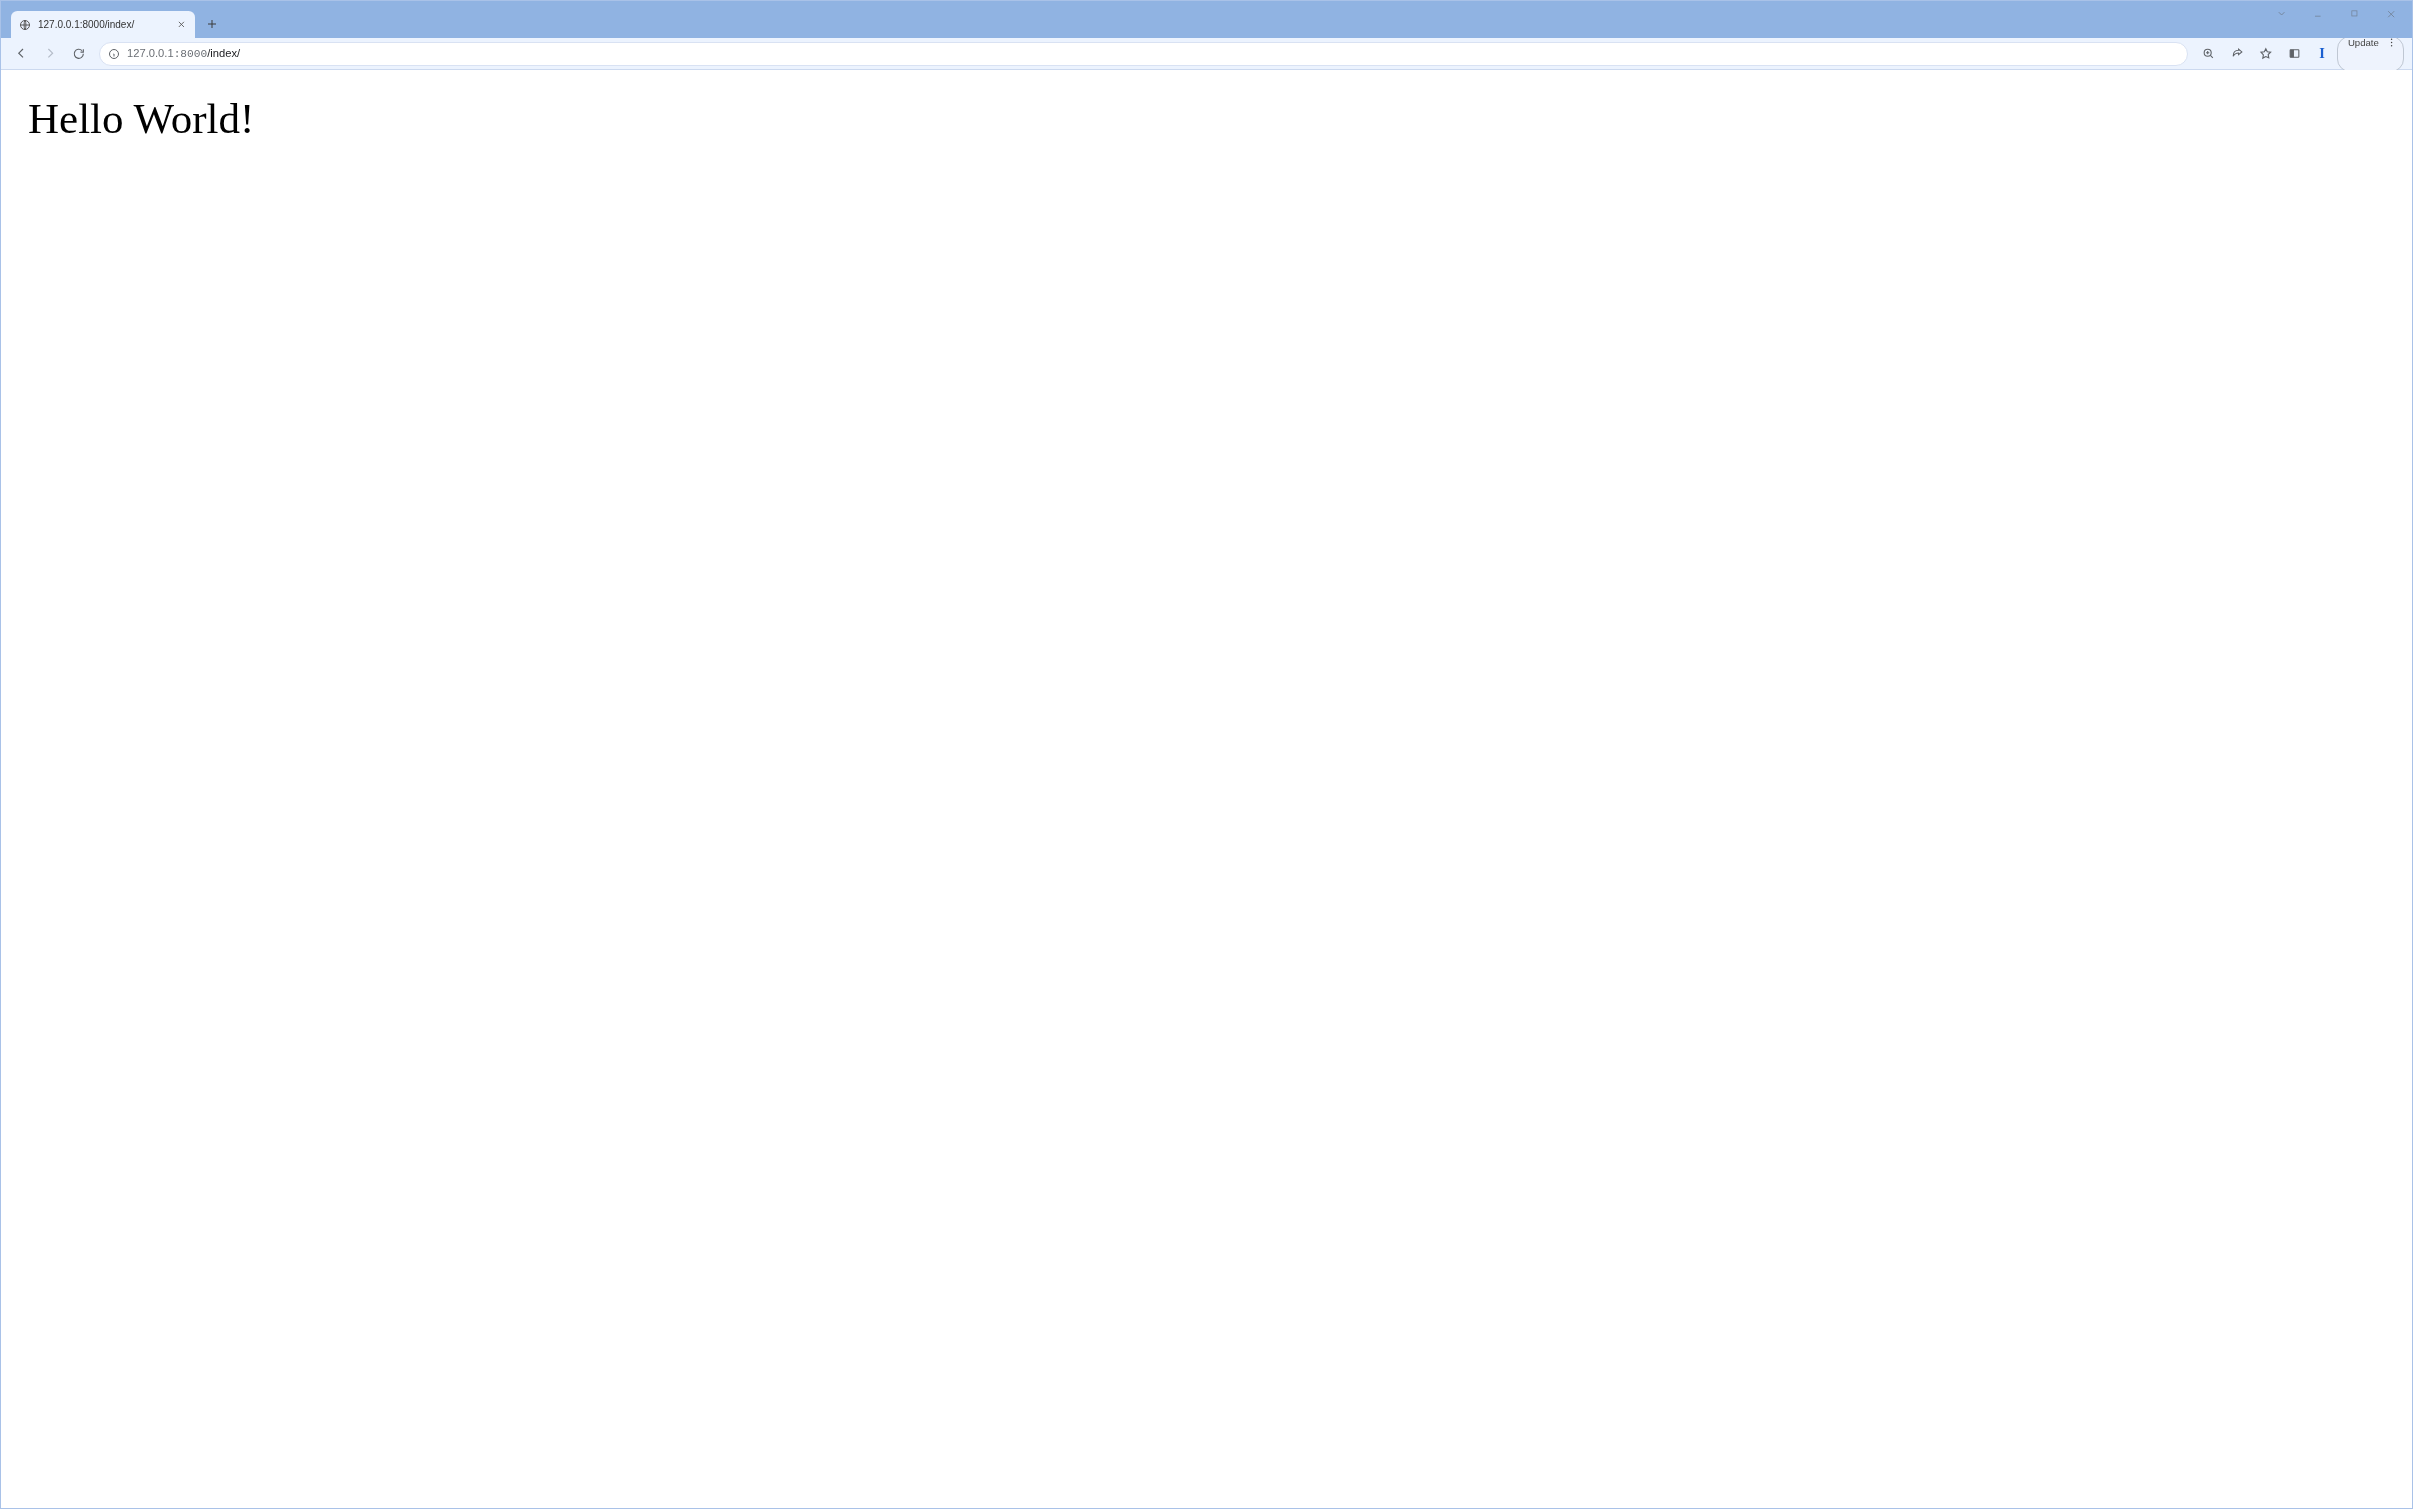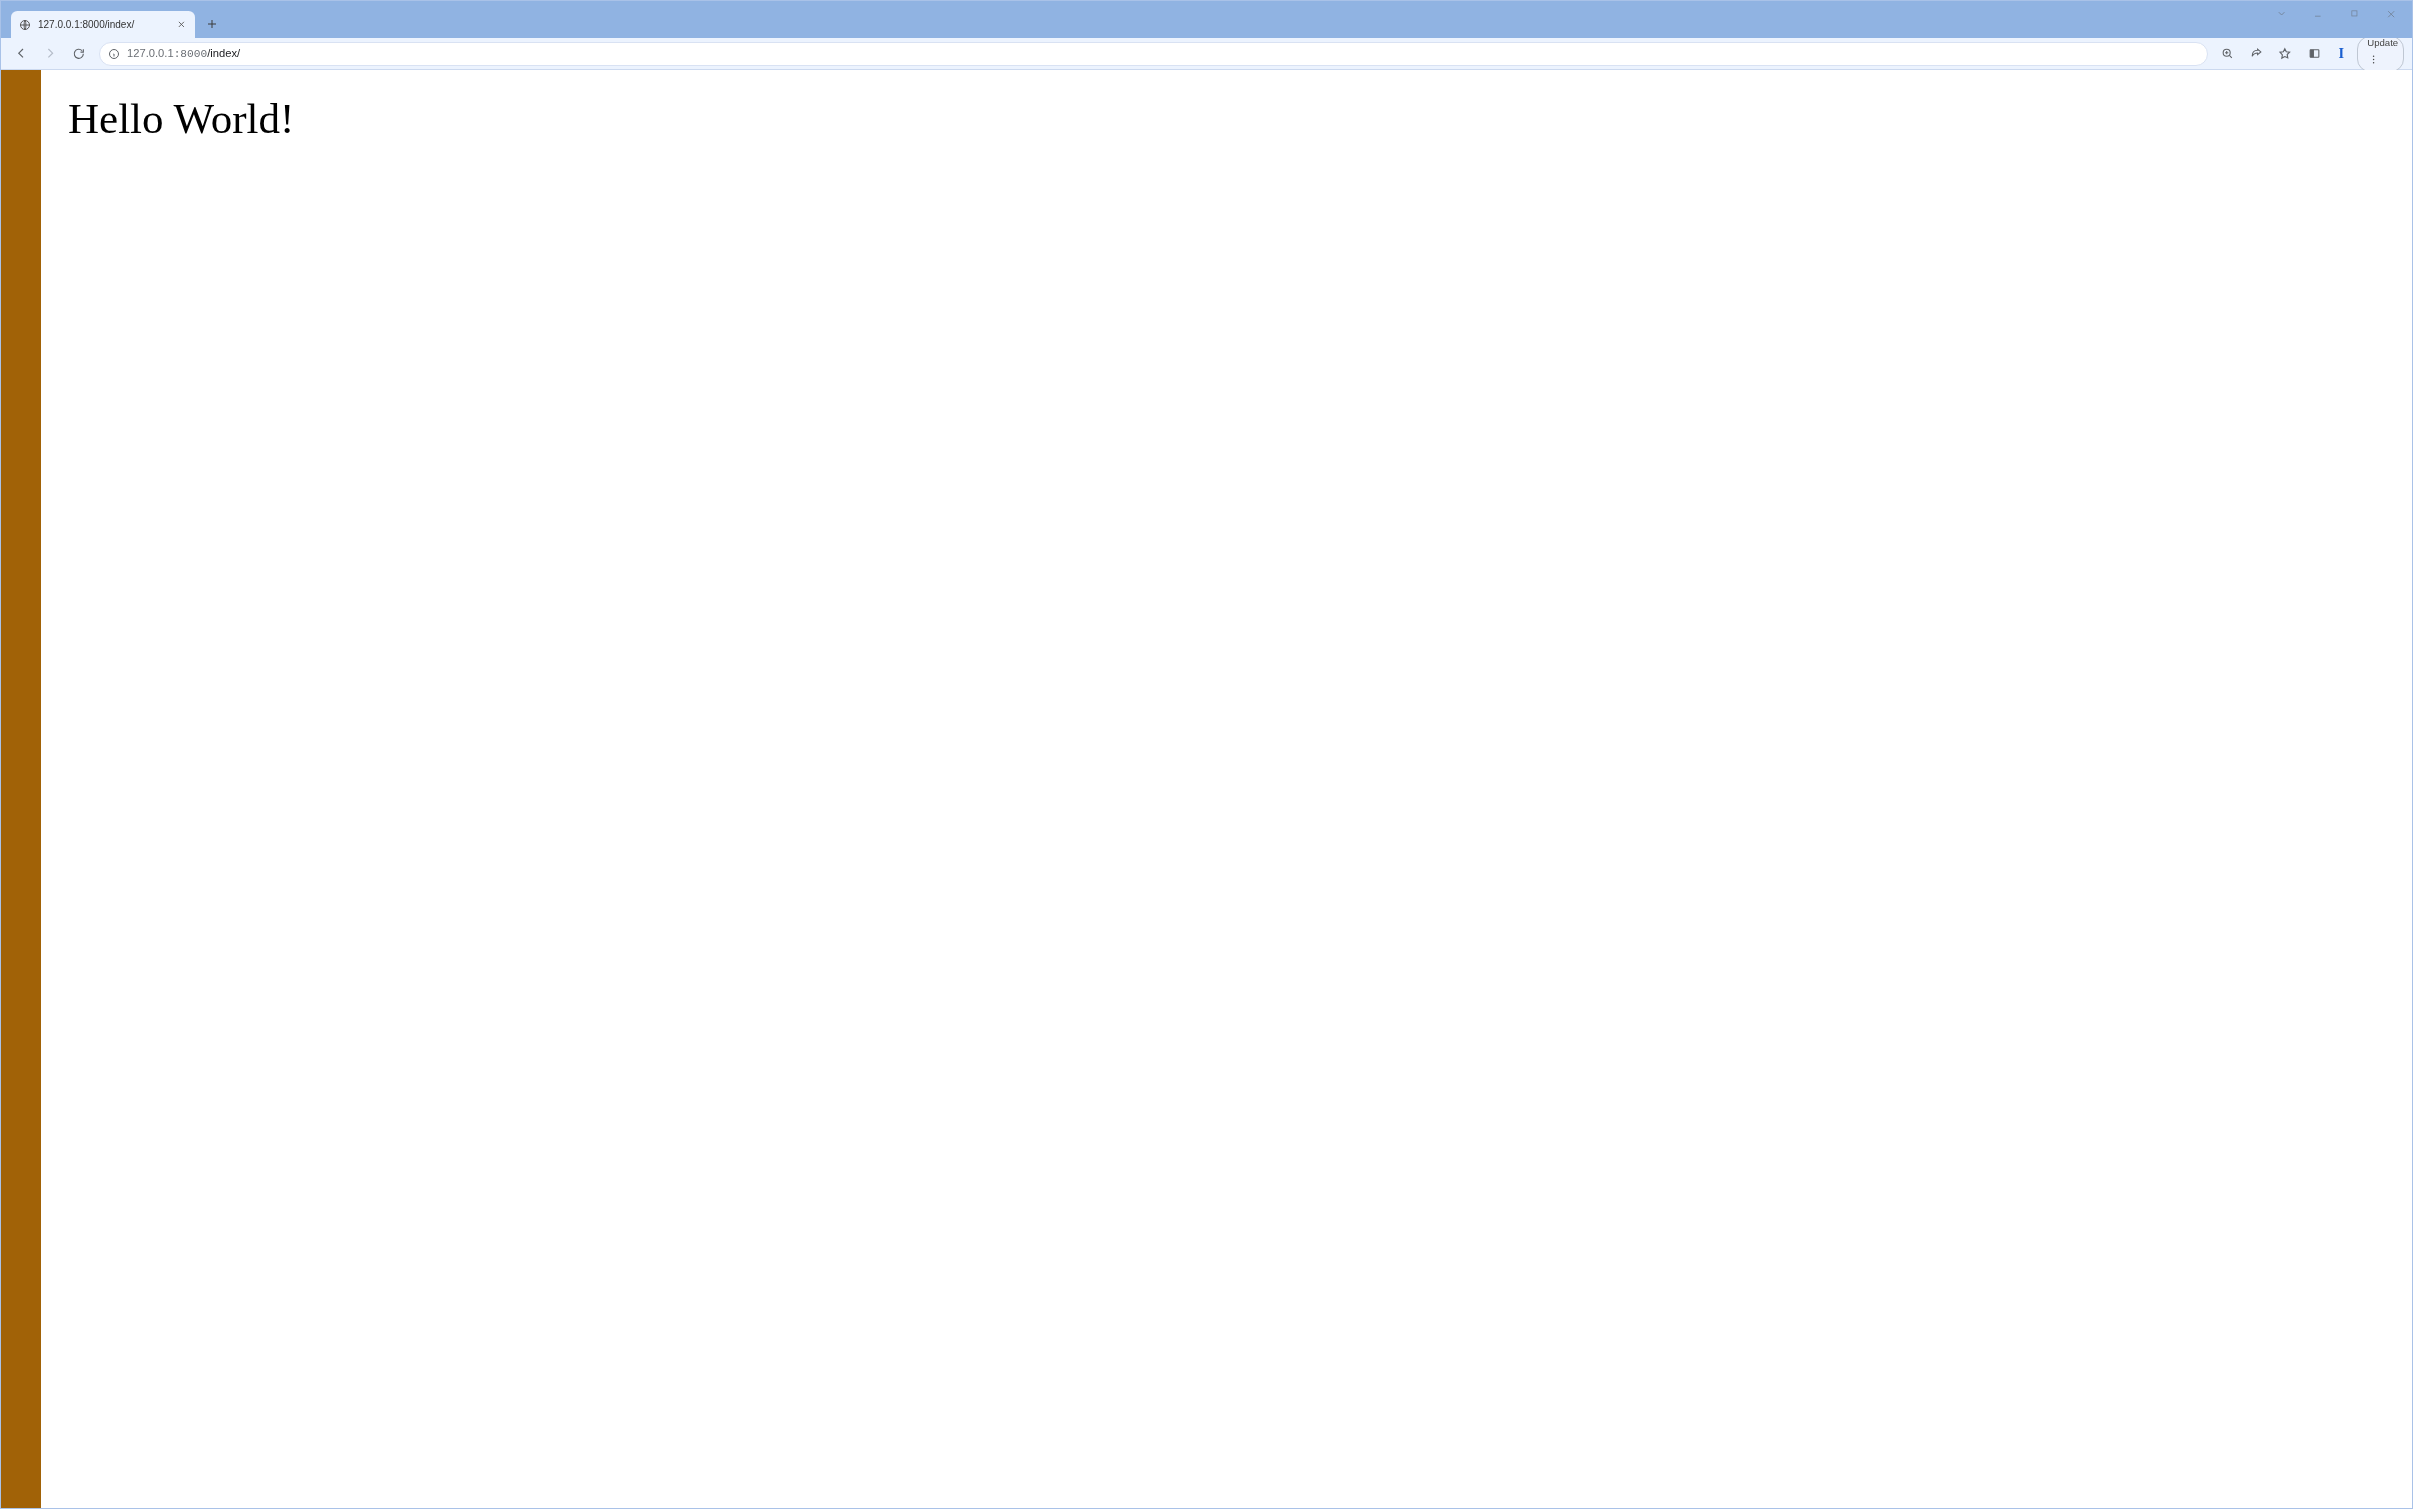--- a/index.html
+++ b/index.html
@@ -153,34 +153,32 @@
       align-items: flex-start;
       height: 36px;
       border: 0.8px solid #bfc7d3;
       border-radius: 13px;
       padding: 0 4.8px 0 9.6px;
       font-size: 9.6px;
       color: #444;
       gap: 6.4px;
       cursor: pointer;
       background: #eef3fd;
-      flex-direction: column;
     }
     .update-pill .kebab {
       display: flex; align-items: center; justify-content: center;
       width: 13px;
     }
 
     
     .viewport {
       flex: 1;
       background: #ffffff;
       overflow: auto;
       padding: 24px 27px;
-      margin-left: 40px;
     }
     .viewport h1 {
       font-family: "Times New Roman", Times, serif;
       font-weight: 400;
       font-size: 43px;
       color: #000000;
     }
 
     svg { display: block; }
   </style>

